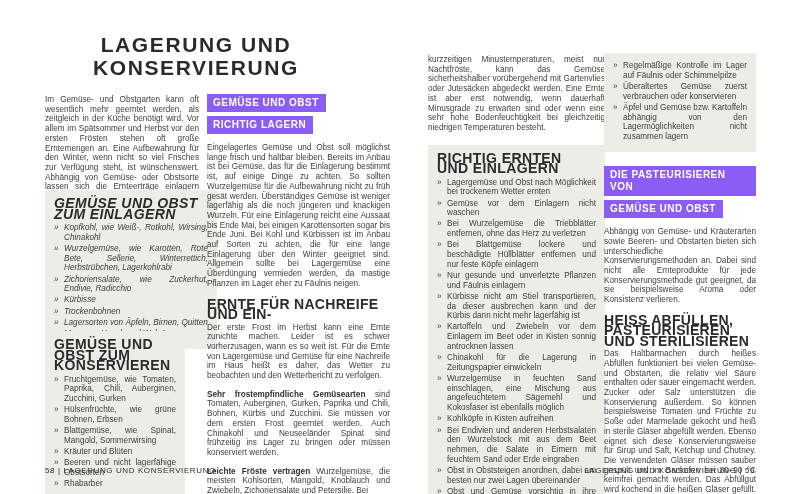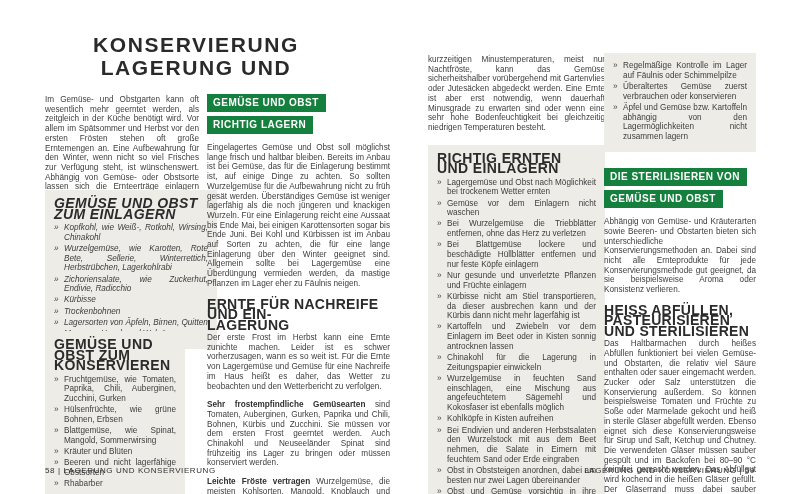--- a/index.html
+++ b/index.html
@@ -20,38 +20,38 @@
   b.lead{color:#2f2f2f;}
   
   .gbox{background:#edece7;padding:8px 9px 9px 9px;box-sizing:border-box;}
   .gbox-title{font-size:14px;line-height:10.5px;font-weight:bold;letter-spacing:0.4px;color:#2b2b2b;margin:0 0 4px 0;}
   .li{display:flex;margin:0 0 1.5px 0;}
   .li .mk{flex:0 0 10px;font-size:8.2px;line-height:9.7px;color:#4a4a4a;}
   .li .lt{flex:1;}
   
   .oh{margin:0 0 2px 0;}
   .oh span{
-    display:inline-block;background:#15803d;color:#ffffff;font-weight:bold;
+    display:inline-block;background:#8b5cf6;color:#ffffff;font-weight:bold;
     font-size:10px;line-height:12px;letter-spacing:0.5px;padding:3px 7px 3px 6px;
   }
   .oh-group{margin-bottom:9px;}
   
   .sh{font-size:14px;line-height:10.5px;font-weight:bold;letter-spacing:0.3px;color:#2b2b2b;margin:10px 0 3px 0;}
   
   .footer{font-size:8px;font-weight:normal;letter-spacing:0.6px;color:#2f2f2f;top:466px;}
   .footer.right{text-align:center;}
 </style>
 </head>
 <body>
 
 <div class="spread">
 
   <div class="abs title">
+    <div>LAGERUNG UND</div>
     <div>KONSERVIERUNG</div>
-    <div>LAGERUNG UND</div>
   </div>
 
   <div class="abs body" style="left:45px;top:95px;width:154px;">Im Gemüse- und Obstgarten kann oft wesentlich mehr geerntet werden, als zeitgleich in der Küche benötigt wird. Vor allem im Spätsommer und Herbst vor den ersten Frösten stehen oft große Erntemengen an. Eine Aufbewahrung für den Winter, wenn nicht so viel Frisches zur Verfügung steht, ist wünschenswert. Abhängig von Gemüse- oder Obstsorte lassen sich die Ernteerträge einlagern oder konservieren.</div>
 
   <div class="abs gbox" style="left:45px;top:190px;width:172px;font-style:italic;">
     <div class="gbox-title">GEMÜSE UND OBST ZUM EINLAGERN</div>
     <div>
 
         <div class="li">
           <span class="mk">»</span>
@@ -127,21 +127,20 @@
   </div>
 
   <div class="abs" style="left:207px;top:92px;width:183px;">
     <div class="oh-group">
       <div class="oh"><span>GEMÜSE UND OBST</span></div>
       <div class="oh"><span>RICHTIG LAGERN</span></div>
     </div>
     <div class="body para">Eingelagertes Gemüse und Obst soll möglichst lange frisch und haltbar bleiben. Bereits im Anbau ist bei Gemüse, das für die Einlagerung bestimmt ist, auf einige Dinge zu achten. So sollten Wurzelgemüse für die Aufbewahrung nicht zu früh gesät werden. Überständiges Gemüse ist weniger lagerfähig als die noch jüngeren und knackigen Wurzeln. Für eine Einlagerung reicht eine Aussaat bis Ende Mai, bei einigen Karottensorten sogar bis Ende Juni. Bei Kohl und Kürbissen ist im Anbau auf Sorten zu achten, die für eine lange Einlagerung über den Winter geeignet sind. Allgemein sollte bei Lagergemüse eine Überdüngung vermieden werden, da mastige Pflanzen im Lager eher zu Fäulnis neigen.</div>
     <div class="sh">
       <div>ERNTE FÜR NACHREIFE UND EIN-</div>
-      <div>LAGERUNG</div>
     </div>
     <div class="body para">Der erste Frost im Herbst kann eine Ernte zunichte machen. Leider ist es schwer vorherzusagen, wann es so weit ist. Für die Ernte von Lagergemüse und Gemüse für eine Nachreife im Haus heißt es daher, das Wetter zu beobachten und den Wetterbericht zu verfolgen.</div>
     <div class="body para"><b class="lead">Sehr frostempfindliche Gemüsearten</b><span> sind Tomaten, Auberginen, Gurken, Paprika und Chili, Bohnen, Kürbis und Zucchini. Sie müssen vor dem ersten Frost geerntet werden. Auch Chinakohl und Neuseeländer Spinat sind frühzeitig ins Lager zu bringen oder müssen konserviert werden.</span></div>
     <div class="body para"><b class="lead">Leichte Fröste vertragen</b><span> Wurzelgemüse, die meisten Kohlsorten, Mangold, Knoblauch und Zwiebeln, Zichoriensalate und Petersilie. Bei</span></div>
   </div>
 
   <div class="abs footer" style="left:45px;">58  |  LAGERUNG UND KONSERVIERUNG</div>
 
   <div class="abs" style="left:428px;top:55px;width:177px;">
     <div class="body para" style="margin-bottom:12px;">kurzzeitigen Minustemperaturen, meist nur Nachtfröste, kann das Gemüse sicherheitshalber vorübergehend mit Gartenvlies oder Jutesäcken abgedeckt werden. Eine Ernte ist aber erst notwendig, wenn dauerhaft Minusgrade zu erwarten sind oder wenn eine sehr hohe Bodenfeuchtigkeit bei gleichzeitig niedrigen Temperaturen besteht.</div>
@@ -164,21 +163,21 @@
             <span class="lt">Bei Wurzelgemüse die Triebblätter entfernen, ohne das Herz zu verletzen</span>
           </div>
 
           <div class="li">
             <span class="mk">»</span>
             <span class="lt">Bei Blattgemüse lockere und beschädigte Hüllblätter entfernen und nur feste Köpfe einlagern</span>
           </div>
 
           <div class="li">
             <span class="mk">»</span>
-            <span class="lt">Nur gesunde und unverletzte Pflanzen und Früchte einlagern</span>
+            <span class="lt">Nur gesunde und unverletzte Pflanzen und Fäulnis einlagern</span>
           </div>
 
           <div class="li">
             <span class="mk">»</span>
             <span class="lt">Kürbisse nicht am Stiel transportieren, da dieser ausbrechen kann und der Kürbis dann nicht mehr lagerfähig ist</span>
           </div>
 
           <div class="li">
             <span class="mk">»</span>
             <span class="lt">Kartoffeln und Zwiebeln vor dem Einlagern im Beet oder in Kisten sonnig antrocknen lassen</span>
@@ -231,21 +230,21 @@
             <span class="lt">Überaltertes Gemüse zuerst verbrauchen oder konservieren</span>
           </div>
 
           <div class="li">
             <span class="mk">»</span>
             <span class="lt">Äpfel und Gemüse bzw. Kartoffeln abhängig von den Lagermöglichkeiten nicht zusammen lagern</span>
           </div>
         </div>
     </div>
     <div class="oh-group">
-      <div class="oh"><span>DIE STERILISIEREN VON</span></div>
+      <div class="oh"><span>DIE PASTEURISIEREN VON</span></div>
       <div class="oh"><span>GEMÜSE UND OBST</span></div>
     </div>
     <div class="body para">Abhängig von Gemüse- und Kräuterarten sowie Beeren- und Obstarten bieten sich unterschiedliche Konservierungsmethoden an. Dabei sind nicht alle Ernteprodukte für jede Konservierungsmethode gut geeignet, da sie beispielsweise Aroma oder Konsistenz verlieren.</div>
     <div class="sh">HEISS ABFÜLLEN, PASTEURISIEREN UND STERILISIEREN</div>
     <div class="body para">Das Haltbarmachen durch heißes Abfüllen funktioniert bei vielen Gemüse- und Obstarten, die relativ viel Säure enthalten oder sauer eingemacht werden. Zucker oder Salz unterstützen die Konservierung außerdem. So können beispielsweise Tomaten und Früchte zu Soße oder Marmelade gekocht und heiß in sterile Gläser abgefüllt werden. Ebenso eignet sich diese Konservierungsweise für Sirup und Saft, Ketchup und Chutney. Die verwendeten Gläser müssen sauber gespült und im Backofen bei 80–90 °C keimfrei gemacht werden. Das Abfüllgut wird kochend in die heißen Gläser gefüllt. Der Gläserrand muss dabei sauber bleiben. Die Gläser werden sofort verschlossen. In der Speisekammer sind solche Produkte oft über ein Jahr haltbar.</div>
 
   </div>
 
   <div class="abs footer right" style="right:45px;">LAGERUNG UND KONSERVIERUNG  |  59</div>
 

